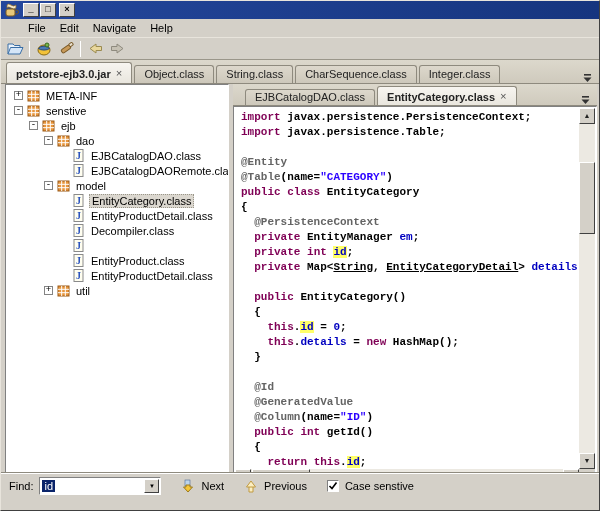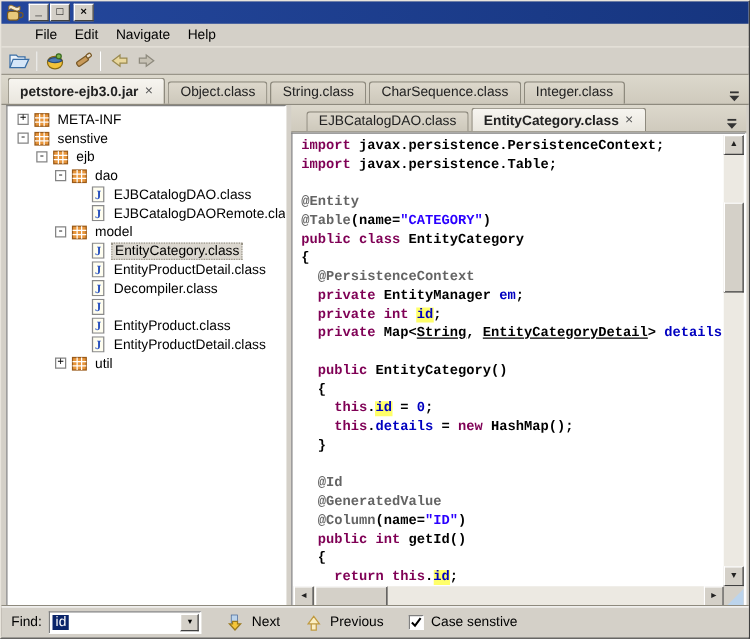--- a/index.html
+++ b/index.html
@@ -81,21 +81,21 @@
   
   .sb-v { position:absolute; top:1px; right:1px; bottom:17px; width:16px; background:#ece9e2; }
   .sb-h { position:absolute; left:1px; bottom:1px; right:17px; height:16px; background:#ece9e2; }
   .sb-btn { position:absolute; width:16px; height:16px; background:#d4d0c8;
     border:1px solid; border-color:#fff #404040 #404040 #fff; color:#222;
     font-size:7px; text-align:center; line-height:14px; }
   .sb-thumb { position:absolute; background:#d4d0c8; border:1px solid; border-color:#fff #404040 #404040 #fff; }
   .sb-corner { position:absolute; right:1px; bottom:1px; width:16px; height:16px; background:#d4d0c8; }
   .sb-corner svg { position:absolute; right:0; bottom:0; }
   
-  .findbar { position:absolute; left:0; bottom:0; width:600px; height:25px; background:#d4d0c8;
+  .findbar { position:absolute; left:0; bottom:12px; width:600px; height:25px; background:#d4d0c8;
     border-top:1px solid #fff; box-shadow:0 -1px 0 #8e8a7e; display:flex; align-items:center;
     font-size:11px; gap:6px; padding-left:8px; }
   .combo { width:122px; height:18px; background:#fff; border:1px solid; border-color:#808080 #fff #fff #808080;
     display:flex; align-items:center; position:relative; }
   .combo .val { margin-left:2px; background:#0a246a; color:#fff; padding:0 2px; font-size:11px; }
   .combo .drop { position:absolute; right:1px; top:1px; bottom:1px; width:15px; background:#d4d0c8;
     border:1px solid; border-color:#fff #404040 #404040 #fff; font-size:6px; color:#000;
     display:flex; align-items:center; justify-content:center; }
   .findico { width:14px; height:14px; }
   .cb { width:12px; height:12px; background:#fff; border:1px solid; border-color:#808080 #fff #fff #808080;

